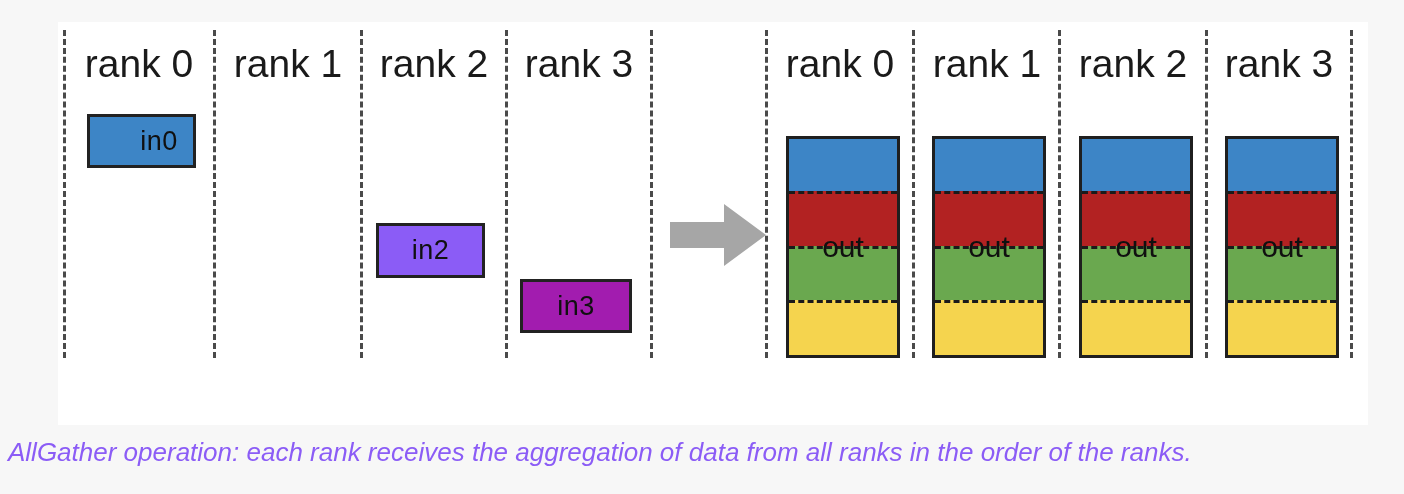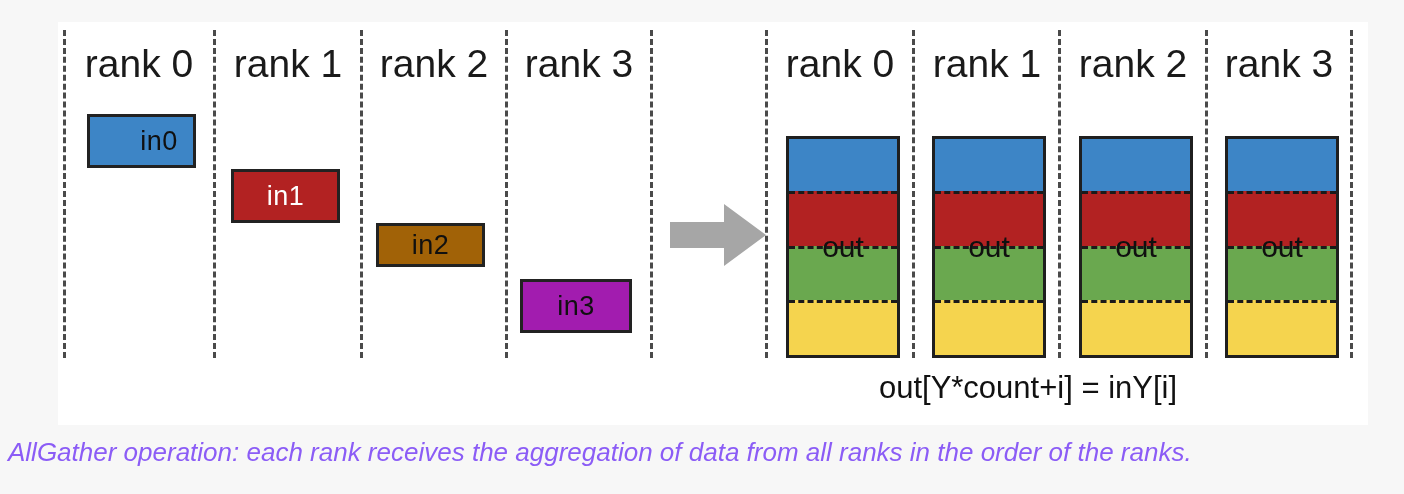--- a/index.html
+++ b/index.html
@@ -135,24 +135,21 @@
   <div class="rank-divider" style="left:592px;"></div>
 
   <div class="rank-label" style="left:8px;">rank 0</div>
   <div class="rank-label" style="left:157px;">rank 1</div>
   <div class="rank-label" style="left:303px;">rank 2</div>
   <div class="rank-label" style="left:448px;">rank 3</div>
 
   <div class="in-box" style="left:29px;  top:92px;  width:109px; height:54px; background:#3d85c6; color:#101010;padding-left:35px;">
     <span>in0</span>
   </div>
-  <div class="in-box" style="left:173px; top:147px; width:109px; height:54px; background:#b22222; color:#ffffff;">
-    <span>in1</span>
-  </div>
-  <div class="in-box" style="left:318px; top:201px; width:109px; height:44px; background:#a16207; color:#101010;">
+  <div class="in-box" style="left:318px; top:201px; width:109px; height:55px; background:#8b5cf6; color:#101010;">
     <span>in2</span>
   </div>
   <div class="in-box" style="left:462px; top:257px; width:112px; height:54px; background:#a21caf; color:#101010;">
     <span>in3</span>
   </div>
 
   <svg id="transform-arrow" viewBox="0 0 96 70">
     <polygon points="0,22 54,22 54,4 96,35 54,66 54,48 0,48" fill="#a6a6a6"></polygon>
   </svg>
 
@@ -192,17 +189,16 @@
   <div class="out-word" style="left:1021px;">out</div>
 
   <div class="out-stack" style="left:1167px;">
     <div class="out-seg" style="background:#3d85c6;"></div>
     <div class="out-seg" style="background:#b22222;"></div>
     <div class="out-seg" style="background:#6aa84f;"></div>
     <div class="out-seg" style="background:#f5d44e;"></div>
   </div>
   <div class="out-word" style="left:1167px;">out</div>
 
-  <div id="formula">out[Y*count+i] = inY[i]</div>
 
 </div>
 
 <div id="caption">AllGather operation: each rank receives the aggregation of data from all ranks in the order of the ranks.</div>
 
 </body></html>

